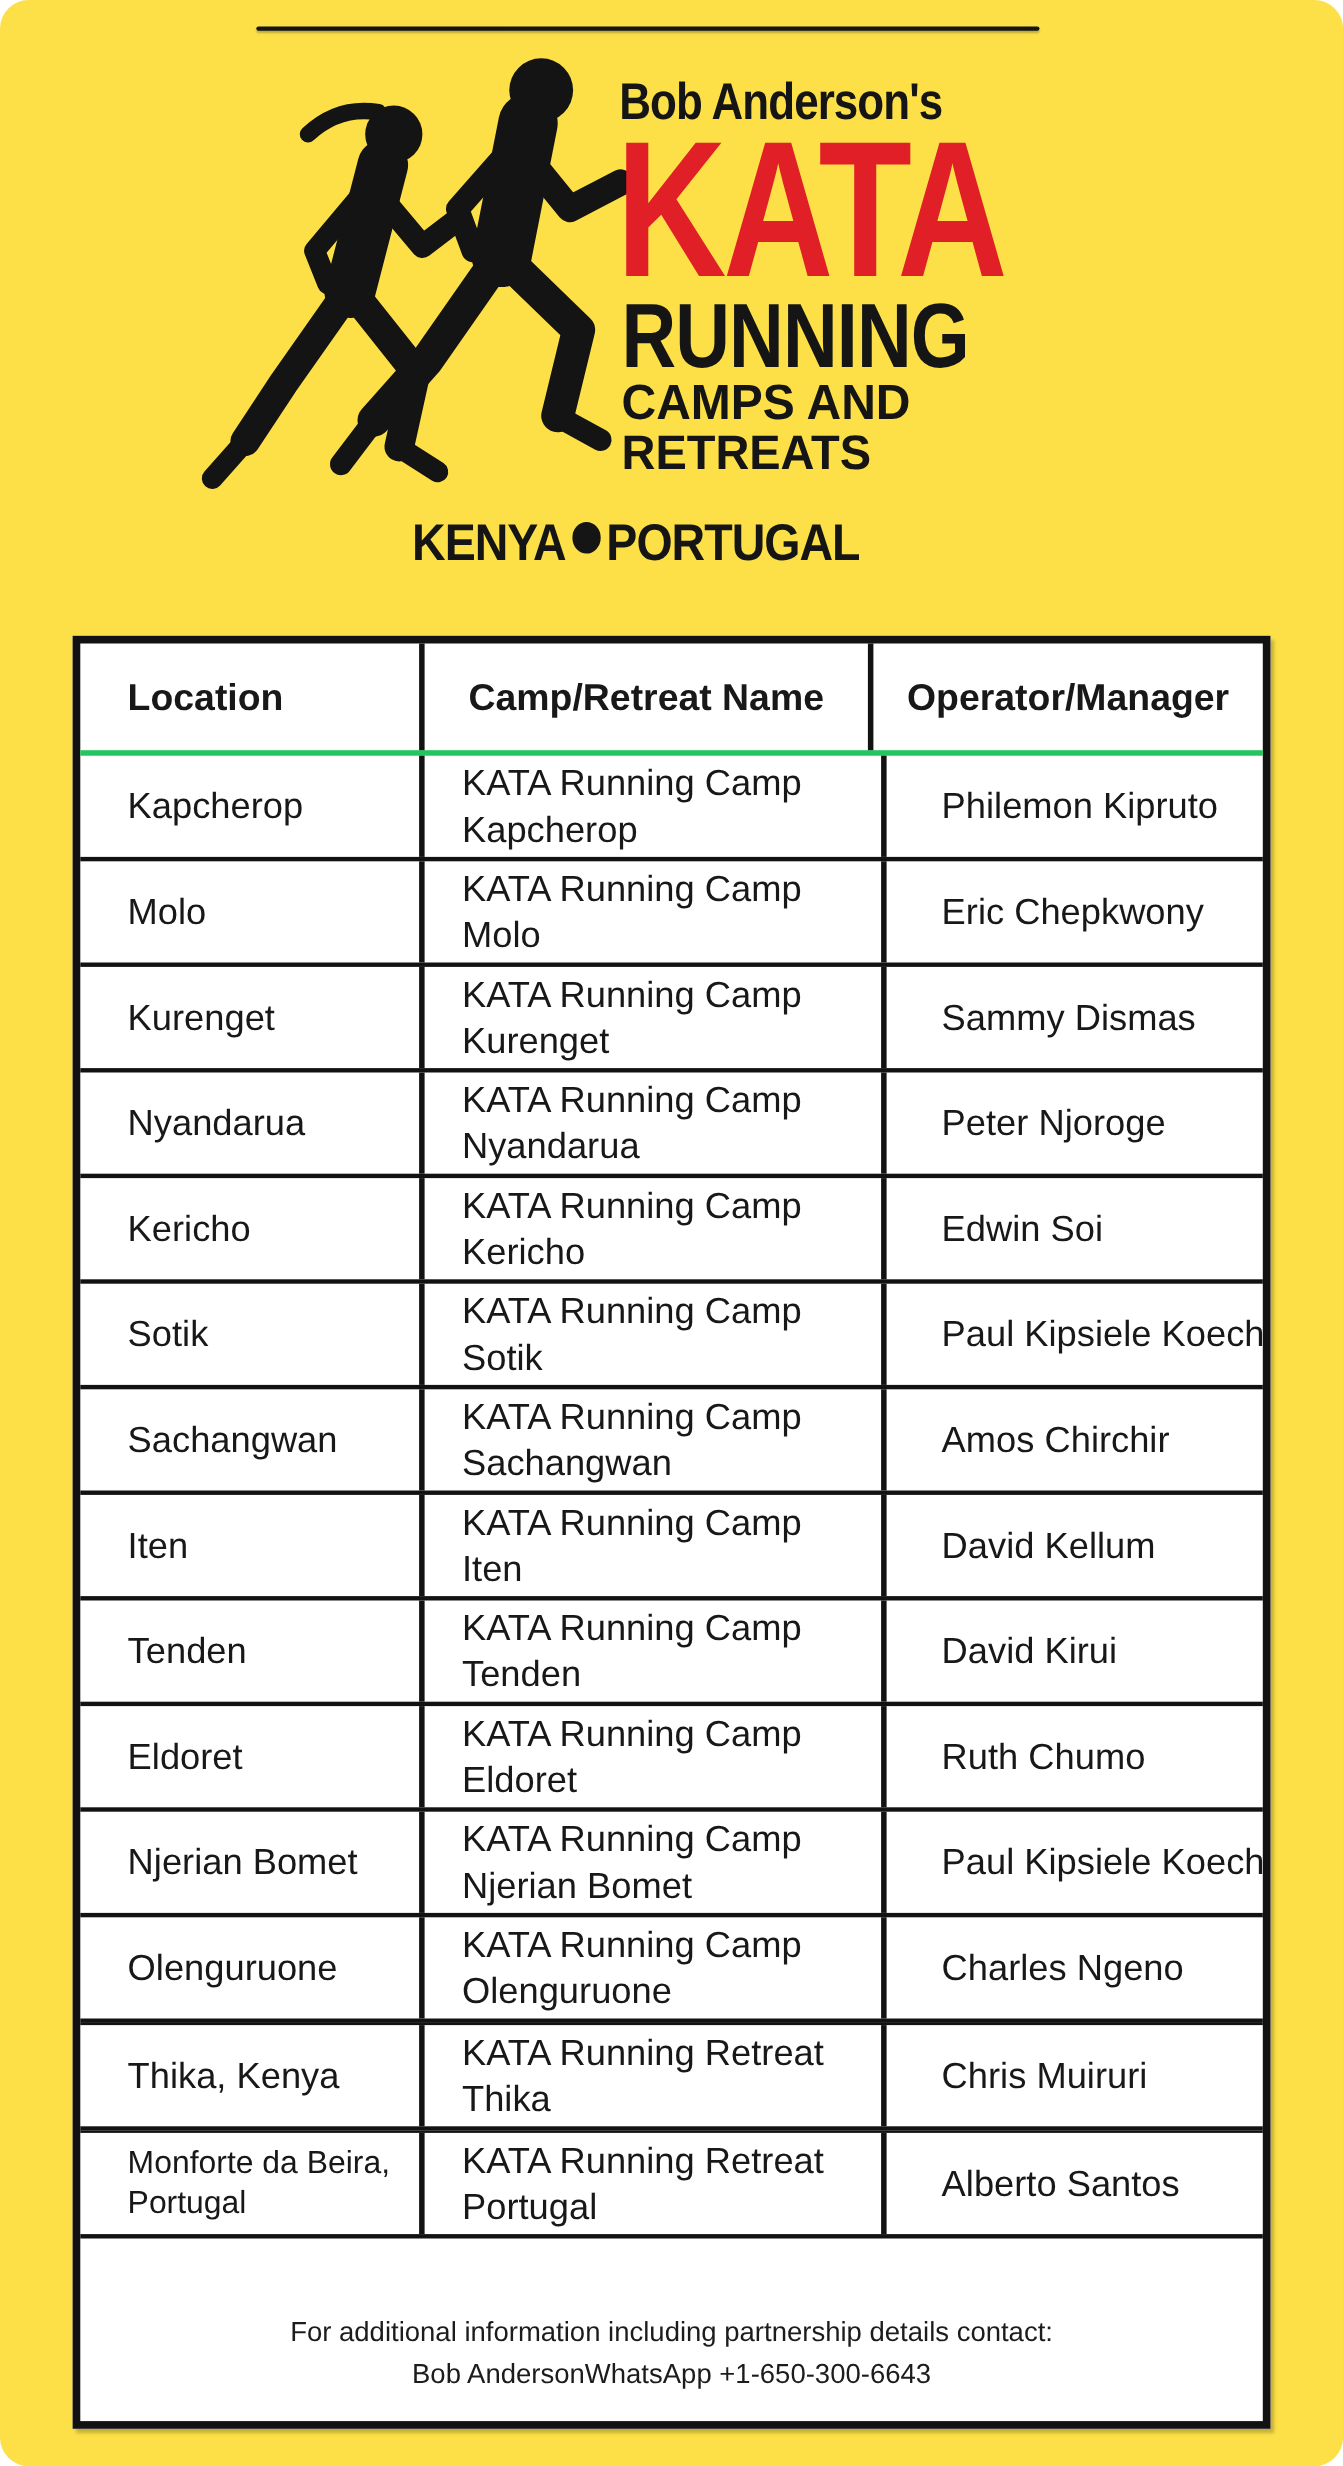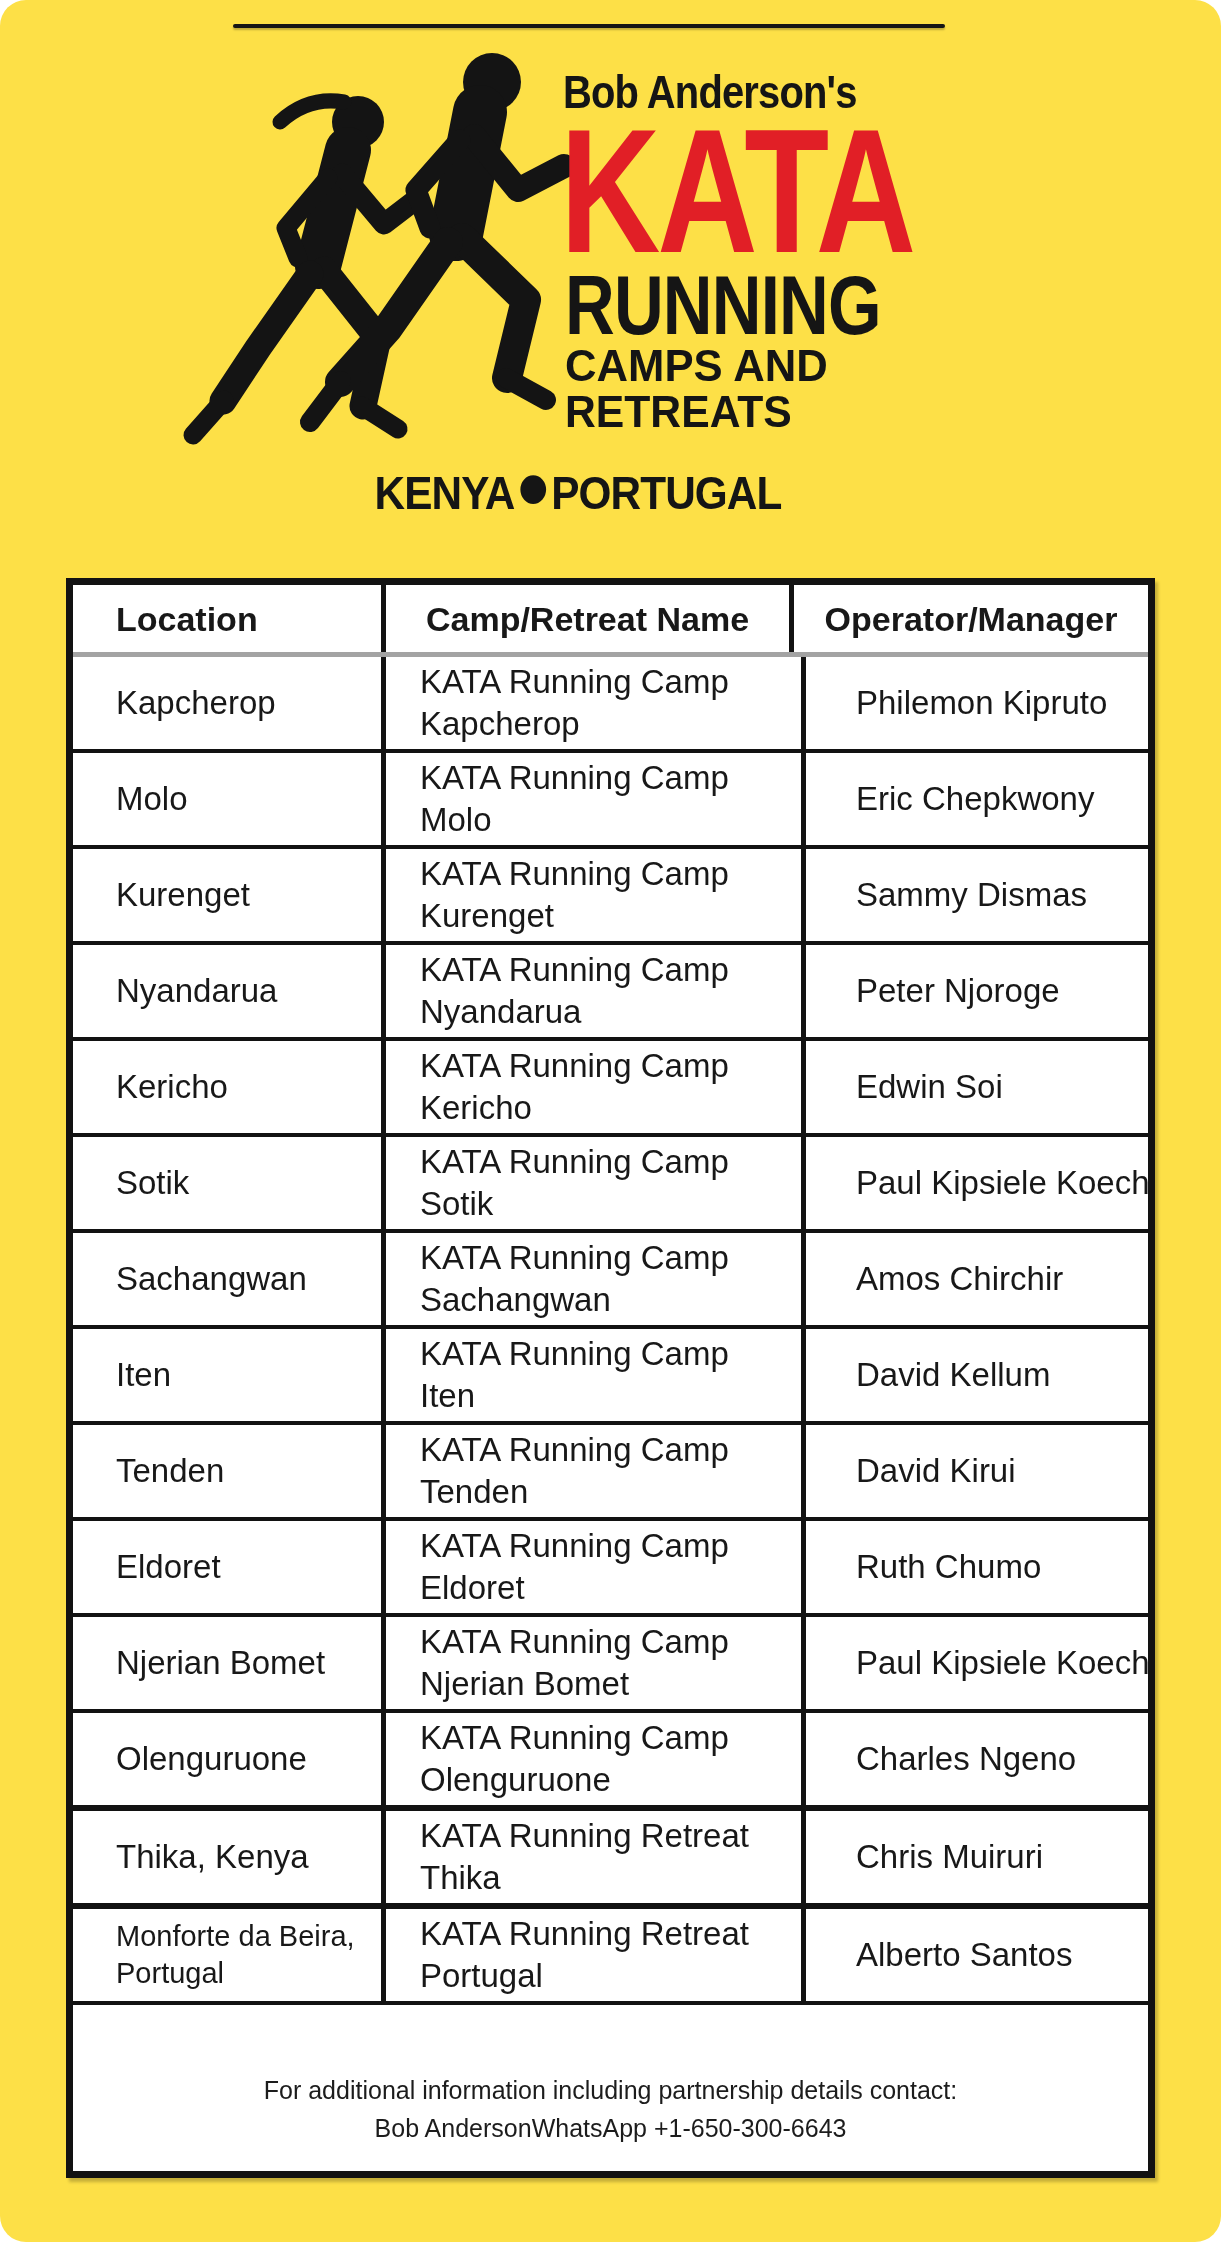--- a/index.html
+++ b/index.html
@@ -50,21 +50,21 @@
 
   
   .camps-table{
     position:absolute;left:66px;top:578px;width:1089px;box-sizing:border-box;
     border:7px solid #121212;background:#fff;
     box-shadow:3px 4px 3px rgba(0,0,0,.22);
   }
   .trow,.thead-row{
     display:grid;grid-template-columns:313px 408px 354px;box-sizing:border-box;
   }
-  .thead-row{height:72px;border-bottom:5px solid #a3a3a3;}
+  .thead-row{height:102px;border-bottom:5px solid #22c55e;}
   .trow{height:96px;border-bottom:4px solid #121212;gap:12px;}
   .trow.section-top{border-top:2px solid #121212;height:98px;}
   .cell{
     display:flex;align-items:center;box-sizing:border-box;
     font-size:33px;line-height:42px;color:#181818;
   }
   .c1,.c2{border-right:5px solid #121212;}
   .c1{padding:0 10px 0 43px;}
   .c2{padding:0 16px 0 22px;}
   .c3{padding:0 3px 0 38px;}

